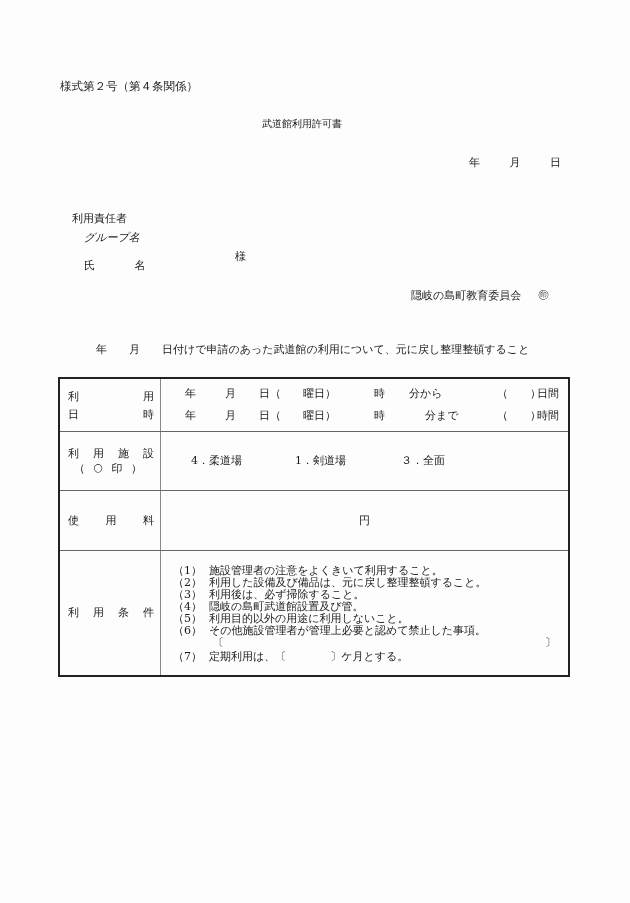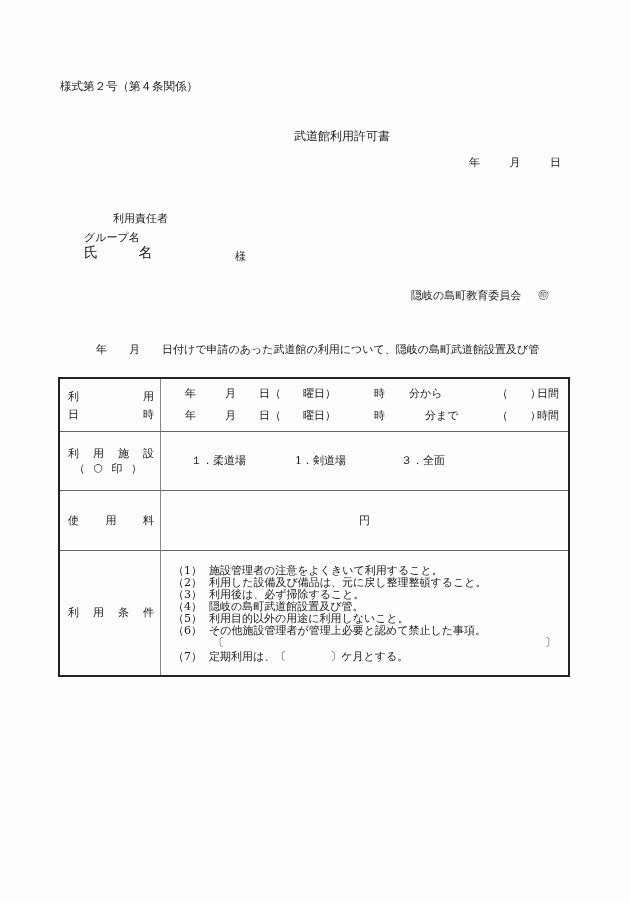--- a/index.html
+++ b/index.html
@@ -2,26 +2,26 @@
 <html><head>
 <meta charset="utf-8">
 <style>
   html, body { margin:0; padding:0; }
   body {
     width:630px; height:903px; background:#fdfdfd; position:relative; overflow:hidden;
     font-family: "DejaVu Serif", "Liberation Serif", serif; color:#1a1a1a; font-size:11px;
   }
   .abs { position:absolute; white-space:nowrap; }
   .form-no { left:60px; top:79px; font-size:11.5px; }
-  .doc-title { left:262px; top:128px; font-size:12px;margin-left:32px; }
+  .doc-title { left:262px; top:117px; font-size:10px; }
   .date { left:469px; top:155px; font-size:11px; }
   .date span { display:inline-block; }
-  .resp { left:72px; top:211px; font-size:11px;margin-left:41px; }
-  .group { left:84px; top:230px; font-size:11px; }
-  .name-label { left:84px; top:244px; font-size:14px; }
+  .resp { left:72px; top:211px; font-size:11px; }
+  .group { left:84px; top:230px; font-size:11px; font-style:italic; }
+  .name-label { left:84px; top:258px; font-size:11px; }
   .name-sama { left:235px; top:249px; font-size:11px; }
   .issuer { left:411px; top:288px; font-size:11px; }
   .seal { left:538px; top:287px; font-size:11px; }
   .body-text { left:60px; top:341px; width:512px; font-size:11px; line-height:18px; white-space:normal; }
   .body-line1 { padding-left:36px; white-space:nowrap; }
 
   table.form {
     position:absolute; left:58px; top:377px; width:512px; border-collapse:collapse;
     border:2px solid #222; font-size:11px;
   }
@@ -58,21 +58,21 @@
 <div class="abs name-label">
   <span>氏</span>
   <span style="margin-left:36px">名</span>
 </div>
 <div class="abs name-sama">様</div>
 
 <div class="abs issuer">隠岐の島町教育委員会</div>
 <div class="abs seal">㊞</div>
 
 <div class="abs body-text">
-  <div class="body-line1">年　　月　　日付けで申請のあった武道館の利用について、隠岐の島町武道館設置及び管</div>
+  <div class="body-line1">年　　月　　日付けで申請のあった武道館の利用について、元に戻し整理整頓すること</div>
 </div>
 
 <table class="form">
   <tbody>
       <tr class="row-datetime">
     <td class="label">
       <div class="lbl-grid" style="margin-top:2px">
         <span>利</span>
         <span>用</span>
       </div>
@@ -115,21 +115,21 @@
       </div>
       <div class="lbl-grid" style="padding:0 18px 0 14px">
         <span>（</span>
         <span>○</span>
         <span>印</span>
         <span>）</span>
       </div>
     </td>
     <td>
       <div class="facility-opts">
-        <span style="width:104px">１．柔道場</span>
+        <span style="width:104px">4．柔道場</span>
         <span style="width:106px">1．剣道場</span>
         <span>３．全面</span>
       </div>
     </td>
   </tr>
 
   <tr class="row-fee">
     <td class="label">
       <div class="lbl-grid">
         <span>使</span>

